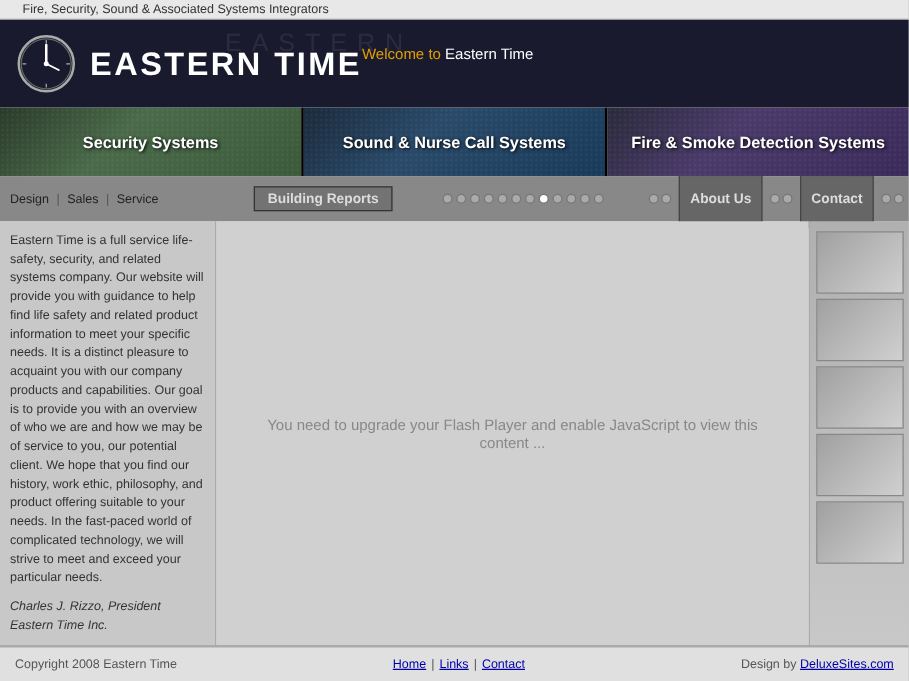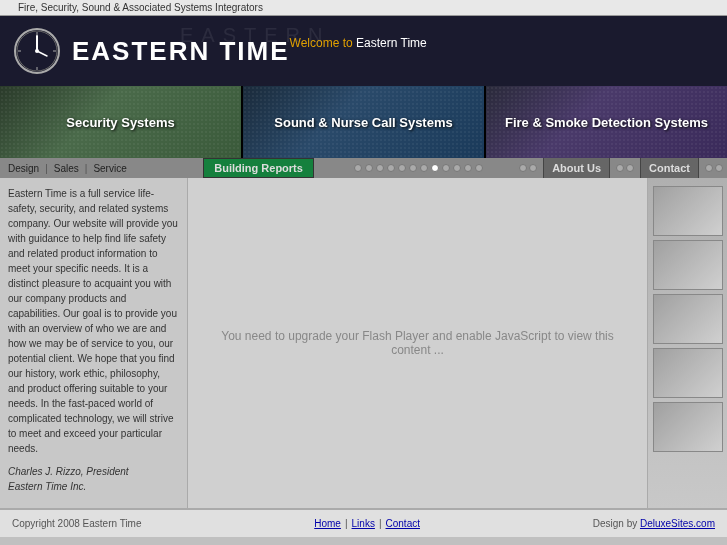--- a/index.html
+++ b/index.html
@@ -72,21 +72,21 @@
     #contact-info .city {
       color: #fff;
       font-weight: bold;
       font-size: 10px;
       letter-spacing: 1px;
     }
 
     
     #nav-banner {
       display: flex;
-      height: 72px;
+      height: 55px;
       overflow: hidden;
       justify-content: space-between;
     }
     .nav-banner-item {
       flex: 1;
       display: flex;
       align-items: center;
       justify-content: center;
       cursor: pointer;
       position: relative;
@@ -120,41 +120,41 @@
       background-image: radial-gradient(circle, rgba(255,255,255,0.05) 1px, transparent 1px);
       background-size: 4px 4px;
     }
 
     
     #sub-nav {
       background: #888;
       display: flex;
       align-items: center;
       padding: 0 4px;
-      height: 20px;
+      height: 36px;
       gap: 2px;
     }
     .sub-nav-left {
       display: flex;
       align-items: center;
       gap: 2px;
       flex: 1;
     }
     .sub-nav-item {
       font-size: 10px;
       color: #222;
       padding: 2px 4px;
       cursor: pointer;
     }
     .sub-nav-divider {
       color: #555;
       font-size: 10px;
     }
     .sub-nav-building {
-      background: #15803d;
+      background: #737373;
       color: #ddd;
       padding: 3px 10px;
       font-size: 11px;
       font-weight: bold;
       border: 1px solid #333;
       cursor: pointer;
       margin-right: 4px;
     }
     .sub-nav-dots {
       display: flex;
@@ -192,21 +192,21 @@
       gap: 2px;
     }
 
     
     #main {
       display: flex;
       background: #c8c8c8;
       min-height: 330px;
     }
     #sidebar {
-      width: 188px;
+      width: 173px;
       padding: 8px;
       font-size: 10px;
       color: #333;
       line-height: 1.5;
       background: #c8c8c8;
       border-right: 1px solid #aaa;
     }
     #sidebar p {
       margin-bottom: 8px;
     }

